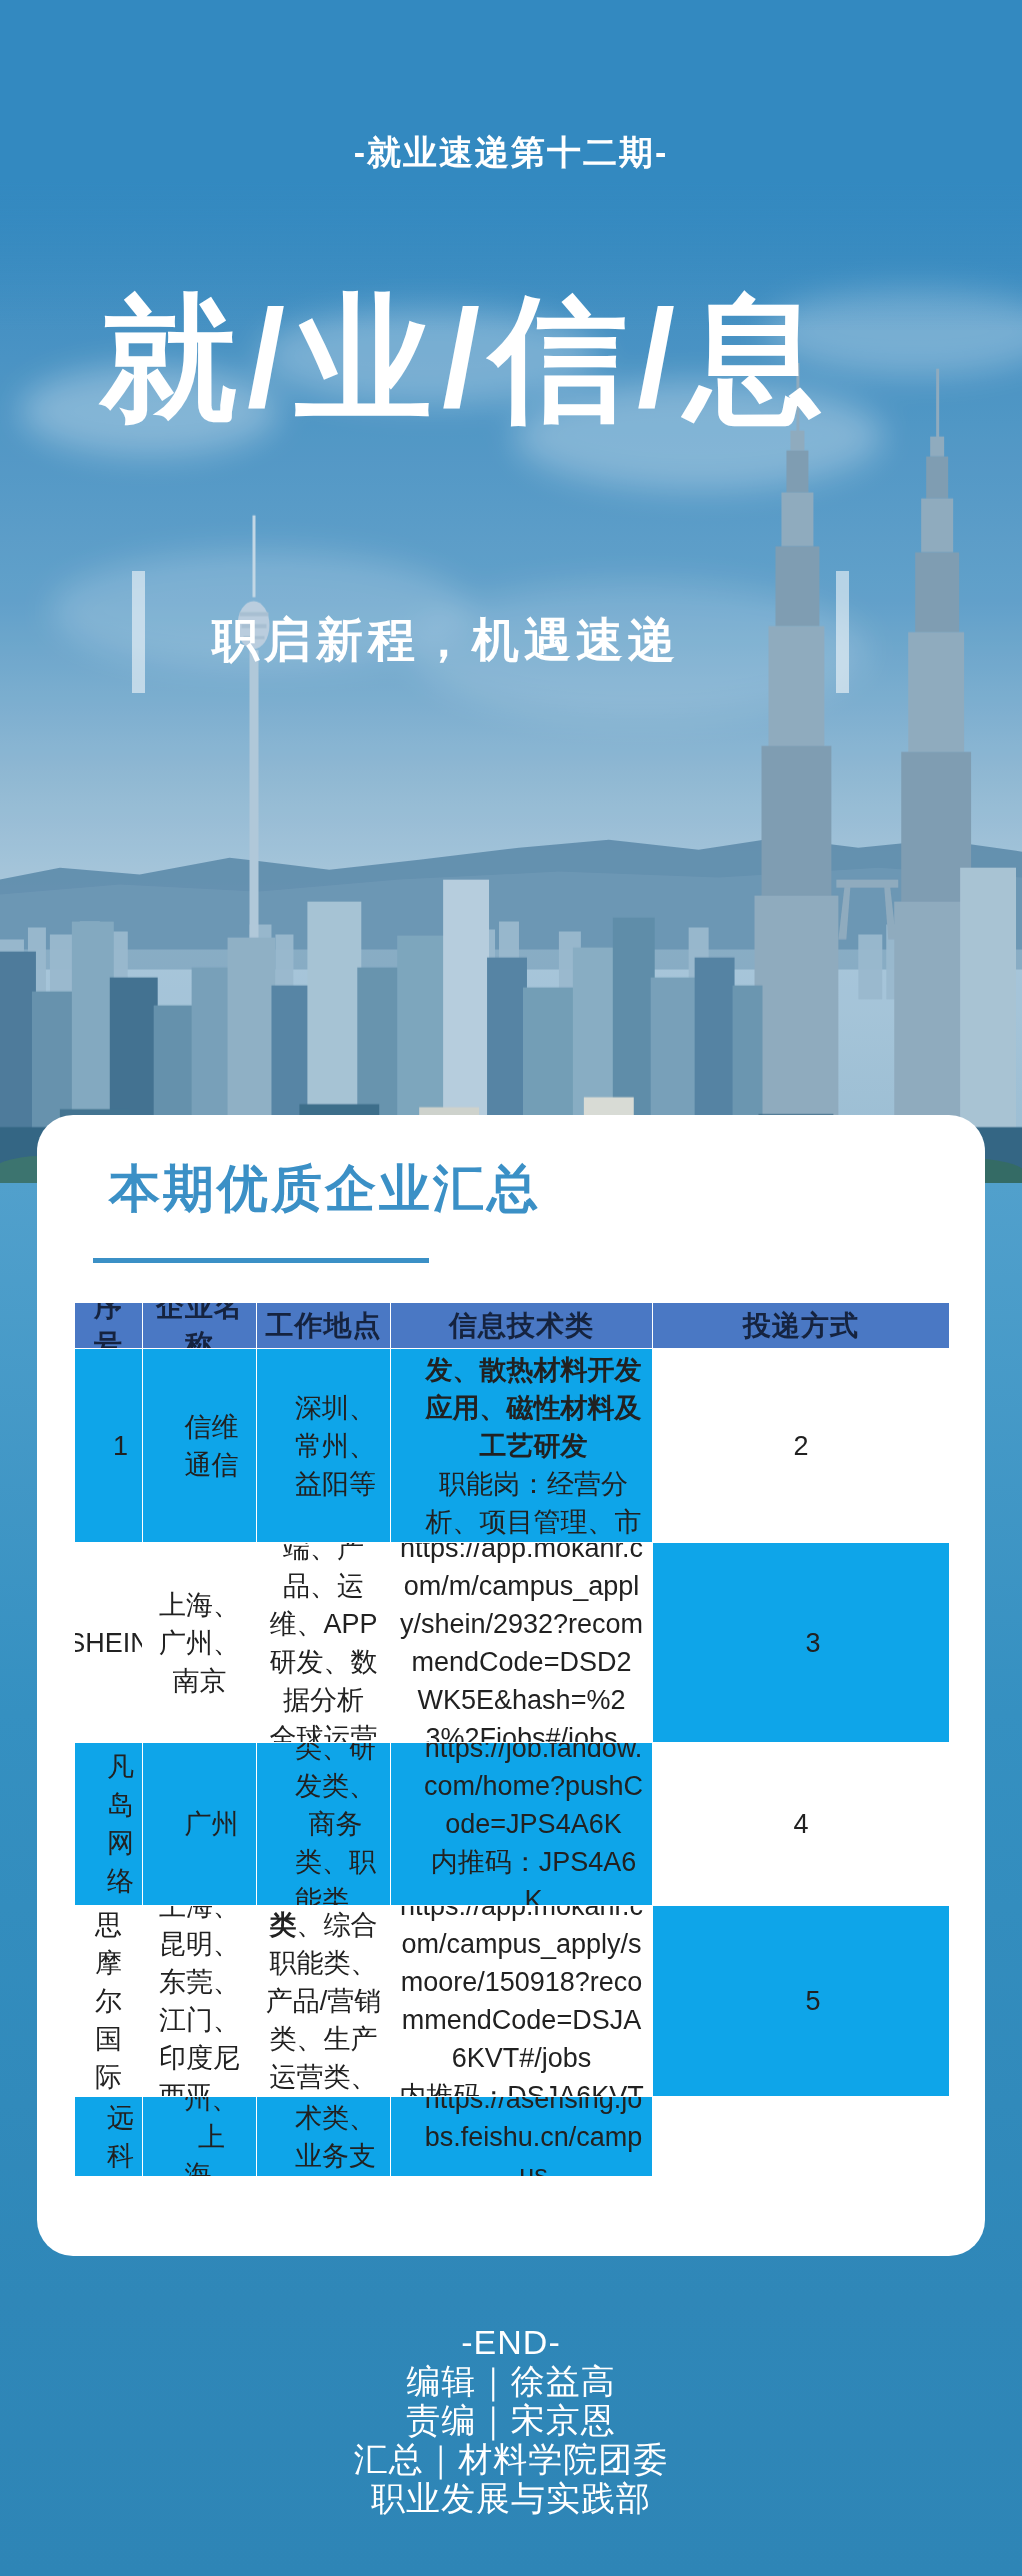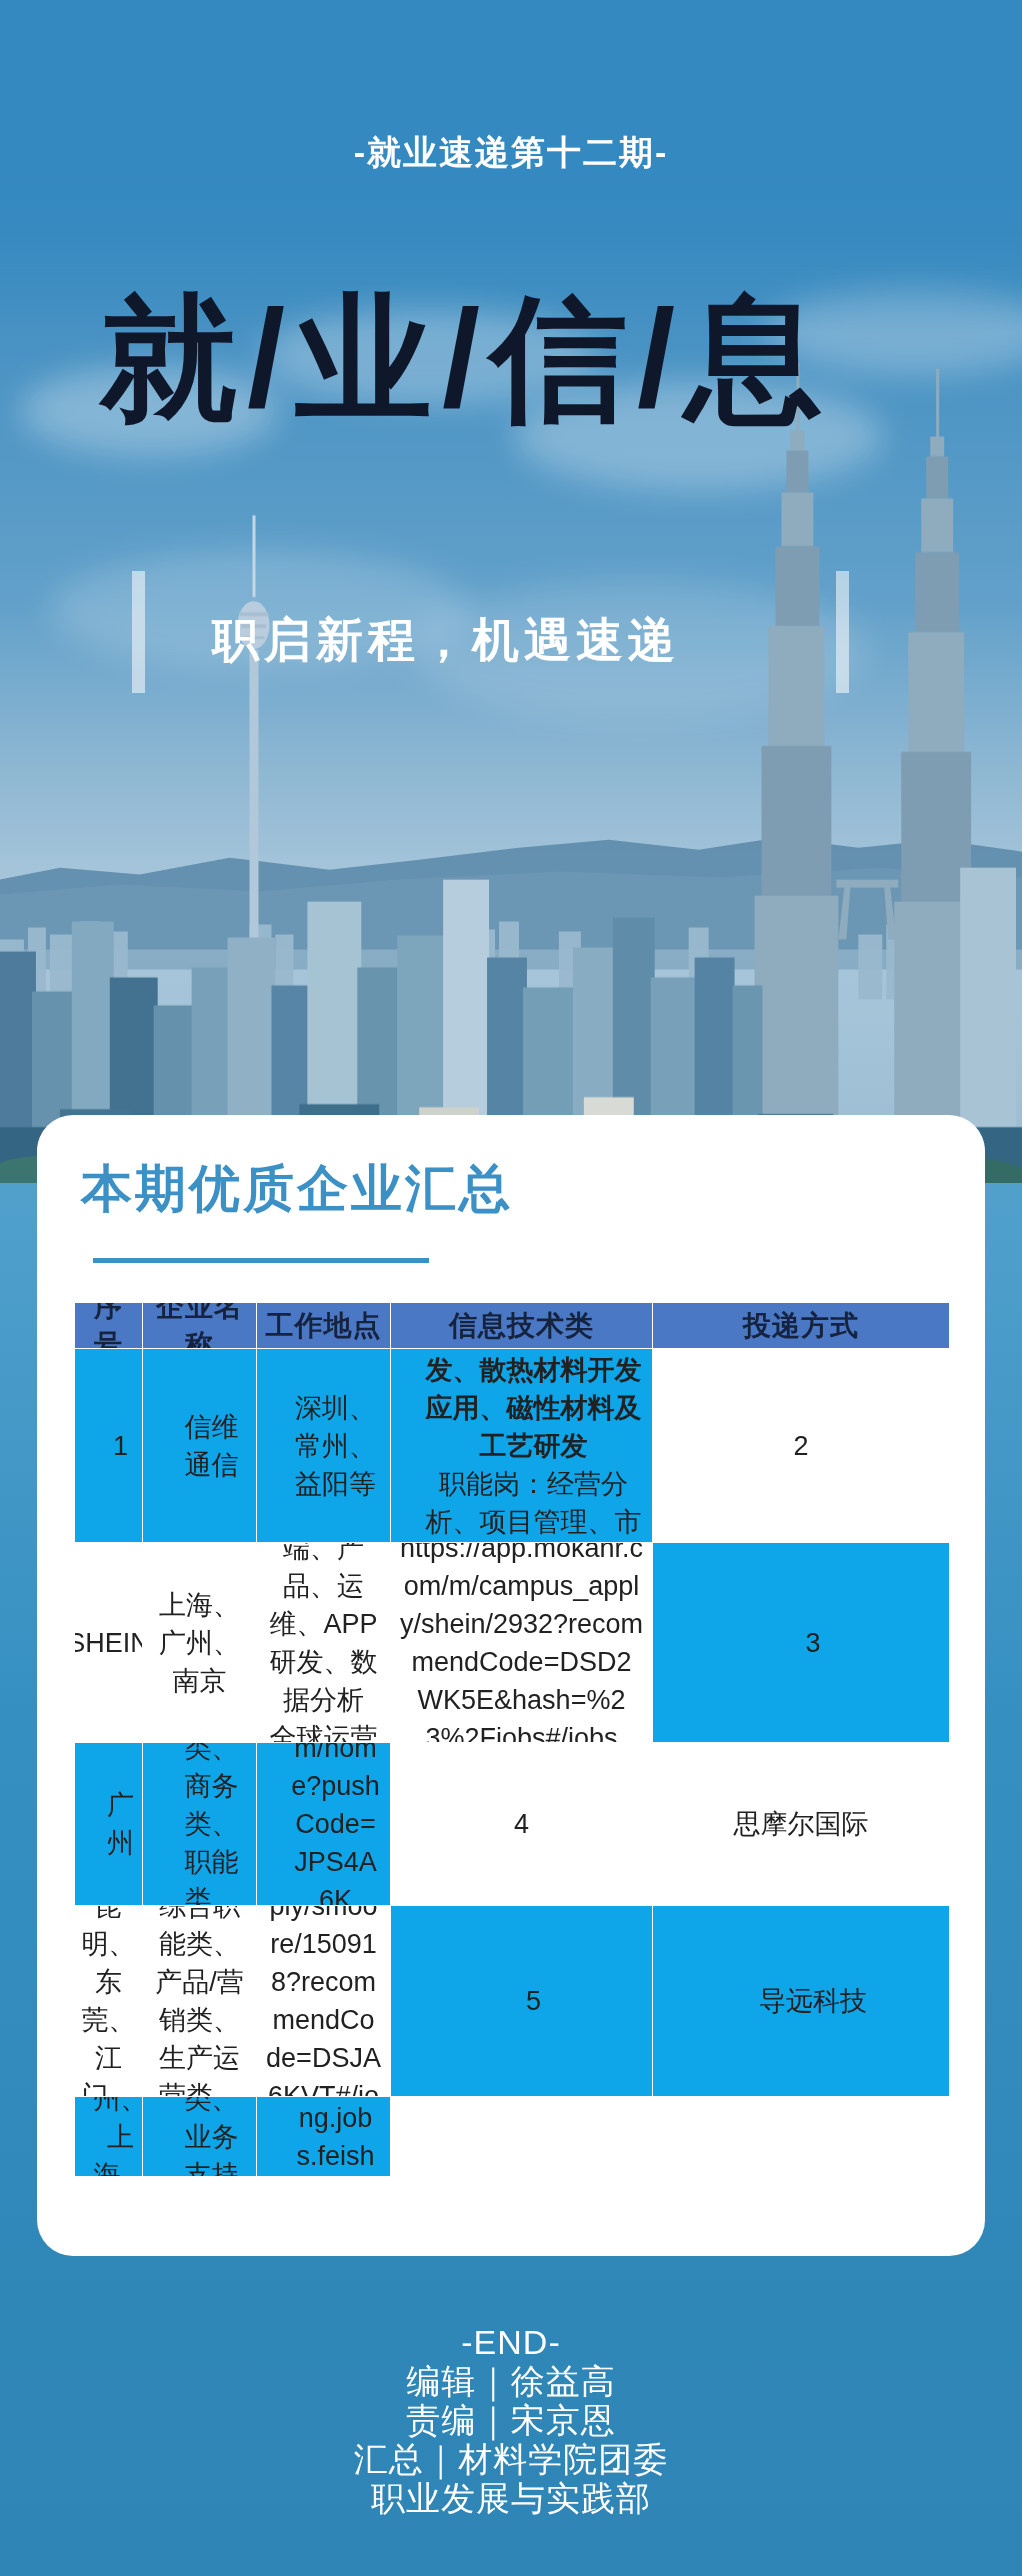--- a/index.html
+++ b/index.html
@@ -13,42 +13,42 @@
   .top-band{position:absolute;left:0;top:0;width:1022px;height:181px;background:#3389c0;}
   .issue-badge{
     position:absolute;left:0;top:130px;width:1022px;text-align:center;
     color:#ffffff;font-size:34px;font-weight:900;letter-spacing:2px;
   }
   
   .photo{position:absolute;left:0;top:181px;width:1022px;height:1002px;}
   .photo svg{display:block;width:100%;height:100%;}
   .hero-title{
     position:absolute;left:0;top:287px;width:932px;text-align:center;
-    color:#0f172a;font-size:137px;line-height:1.05;font-weight:900;letter-spacing:10px;
+    color:#ffffff;font-size:137px;line-height:1.05;font-weight:900;letter-spacing:10px;
     white-space:nowrap;
   }
   .hero-subtitle{
     position:absolute;left:0;top:609px;width:892px;text-align:center;
     color:#ffffff;font-size:47px;font-weight:900;letter-spacing:5px;
   }
   .deco-bar{position:absolute;width:13px;height:122px;top:571px;background:rgba(255,255,255,0.55);}
   .deco-bar.left{left:132px;}
   .deco-bar.right{left:836px;}
   
   .bg-lower{
     position:absolute;left:0;top:1183px;width:1022px;height:1393px;
     background:linear-gradient(180deg,#51a0cc 0%,#3590c1 38%,#2f87b8 80%,#2e85b6 100%);
   }
   
   .card{
     position:absolute;left:37px;top:1115px;width:948px;height:1141px;
     background:#ffffff;border-radius:36px;
   }
   .card-title{
-    position:absolute;left:44px;top:40px;
+    position:absolute;left:72px;top:40px;
     color:#3b90c6;font-size:51px;font-weight:900;letter-spacing:3px;
   }
   .title-underline{position:absolute;left:56px;top:143px;width:336px;height:5px;background:#3b90c6;}
   
   .company-table{
     position:absolute;left:38px;top:188px;width:870px;
     display:grid;grid-template-columns:67px 113px 133px 261px 296px;
     grid-auto-flow:row;gap:1px;
     font-size:27px;color:#212121;line-height:38px;
   }
@@ -232,20 +232,21 @@
         <div class="cell">
           <span class="pos-text"><span>信息技术类：安全、后端、前端、产品、运维、APP 研发、数据分析
 全球运营类：电商平台治理、平台商家管理</span></span>
         </div>
         <div class="cell">
           <div style="width: 100%;">
             <div class="url-line">https://app.mokahr.com/m/campus_apply/shein/2932?recommendCode=DSD2WK5E&amp;hash=%23%2Fjobs#/jobs</div>
           </div>
         </div>
         <div class="cell shade">3</div>
+        <div class="cell shade">凡岛网络</div>
         <div class="cell shade">广州</div>
         <div class="cell shade">
           <span class="pos-text"><span>管培生、营销类、产品类、研发类、商务类、职能类、IT 技术类、财务类、设计类</span></span>
         </div>
         <div class="cell shade">
           <div style="width: 100%; text-align: center;">
             <div class="url-line">https://job.fandow.com/home?pushCode=JPS4A6K</div>
             <div class="url-line">内推码：JPS4A6K</div>
           </div>
         </div>

